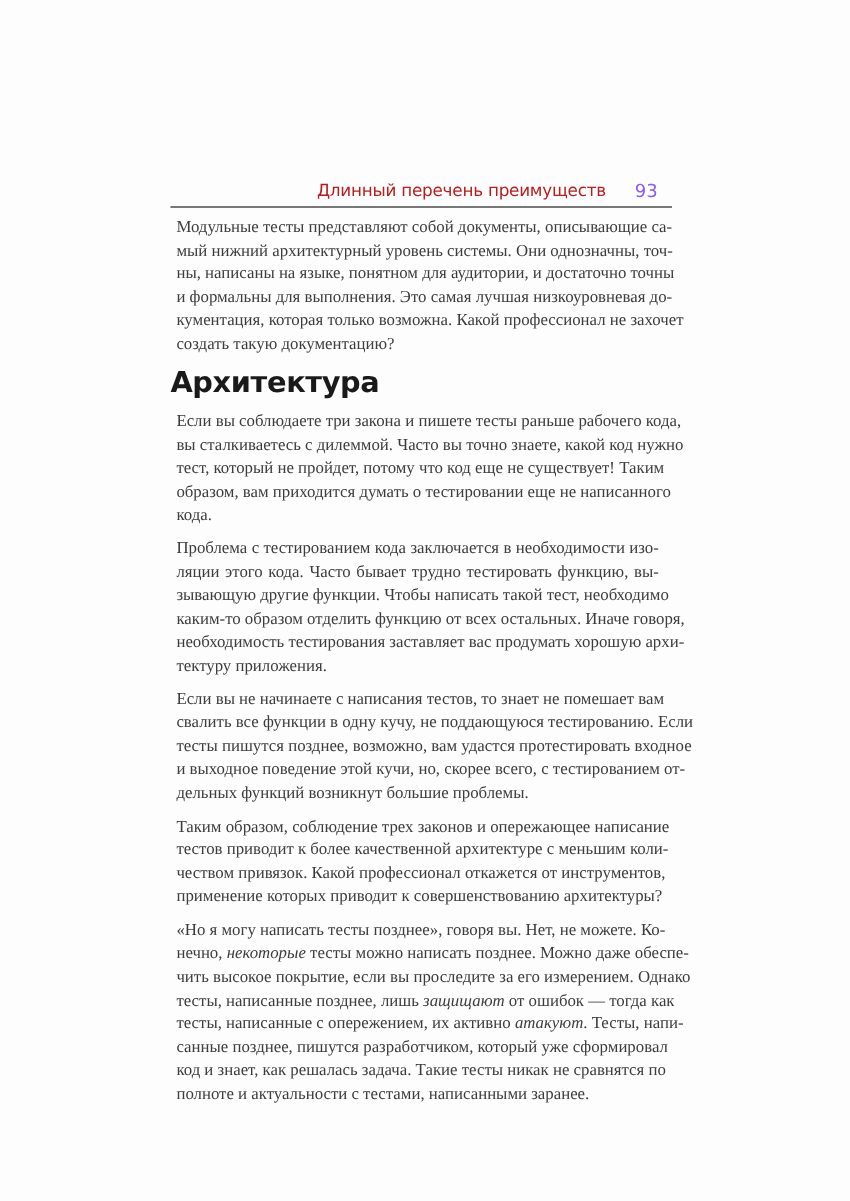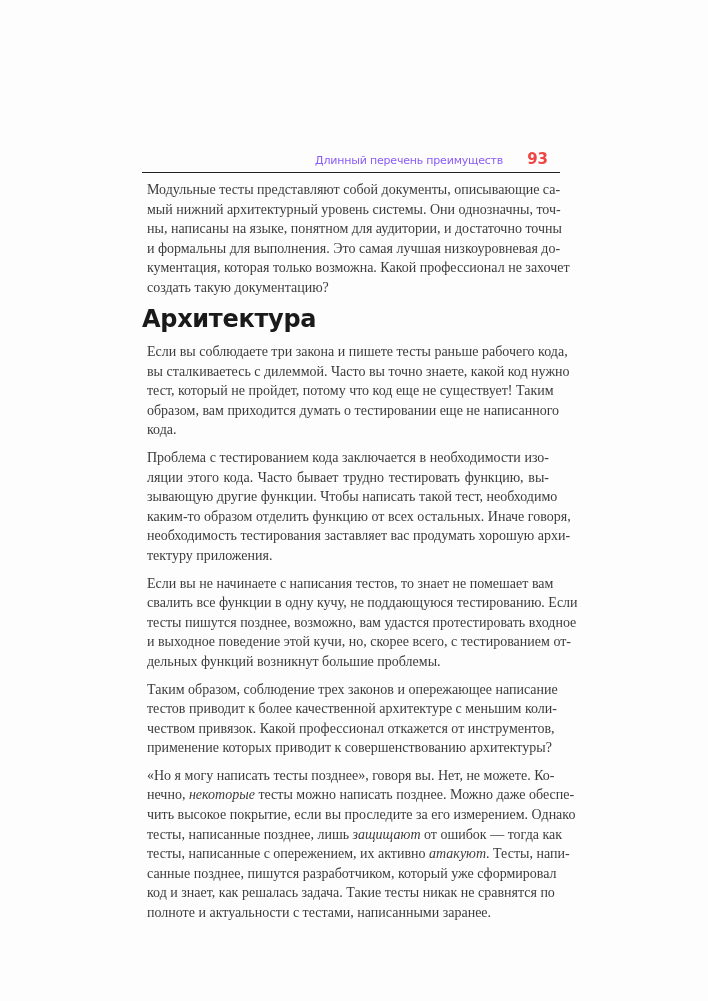--- a/index.html
+++ b/index.html
@@ -18,27 +18,27 @@
     }
     .running-head {
       position: absolute;
       top: 150px; left: 0;
       width: 418px; height: 22px;
       border-bottom: 1.5px solid #222;
       display: flex; justify-content: flex-end; align-items: flex-end;
       font-family: "DejaVu Sans", "Liberation Sans", sans-serif;
     }
     .running-title {
-      font-size: 11px; color: #8b5cf6;
+      font-size: 14px; color: #b91c1c;
       padding-bottom: 5px;
       margin-right: 24px;
       letter-spacing: -0.2px;
     }
     .page-number {
-      font-size: 15px; font-weight: bold; color: #ef4444;
+      font-size: 15px; font-weight: normal; color: #8b5cf6;
       padding-bottom: 4px;
       margin-right: 12px;
     }
     .body-text {
       position: absolute;
       left: 5px; width: 402px;
       font-size: 14px;
       line-height: 19.6px;
       text-align: justify;
       hyphens: manual;

